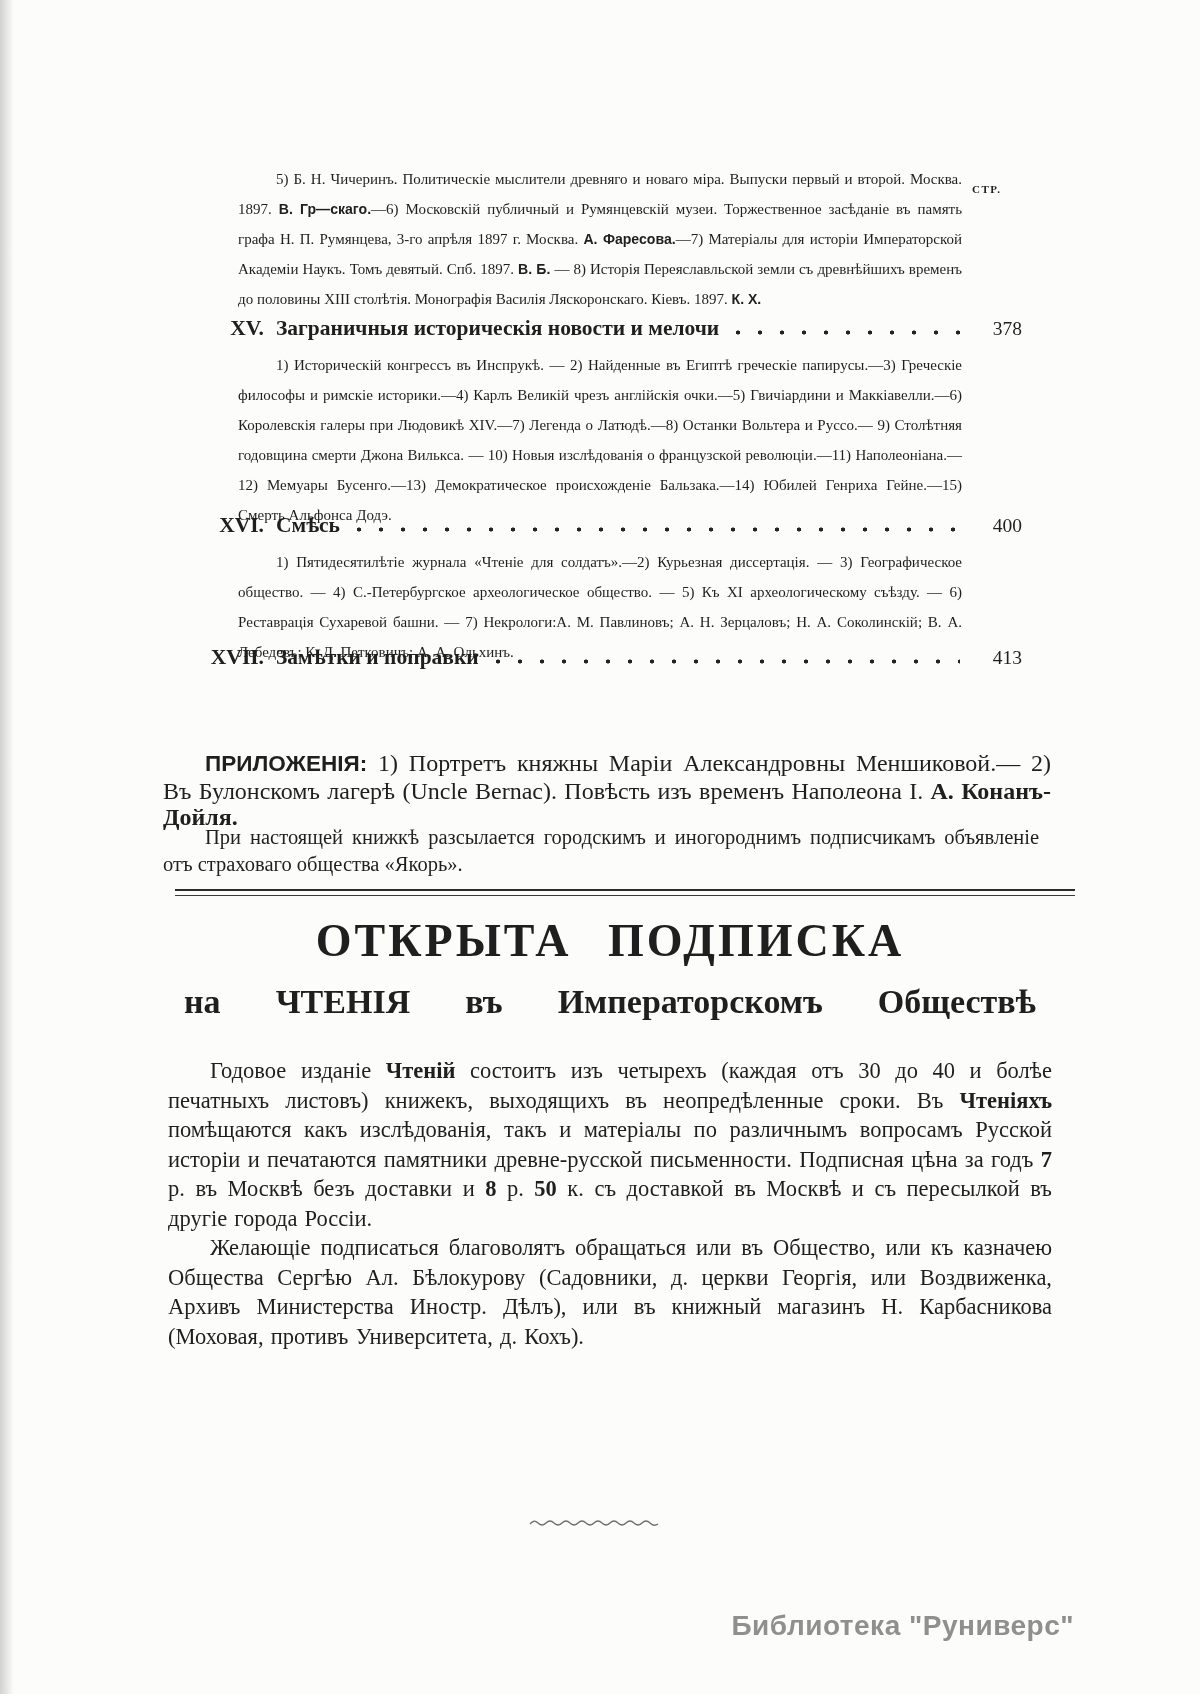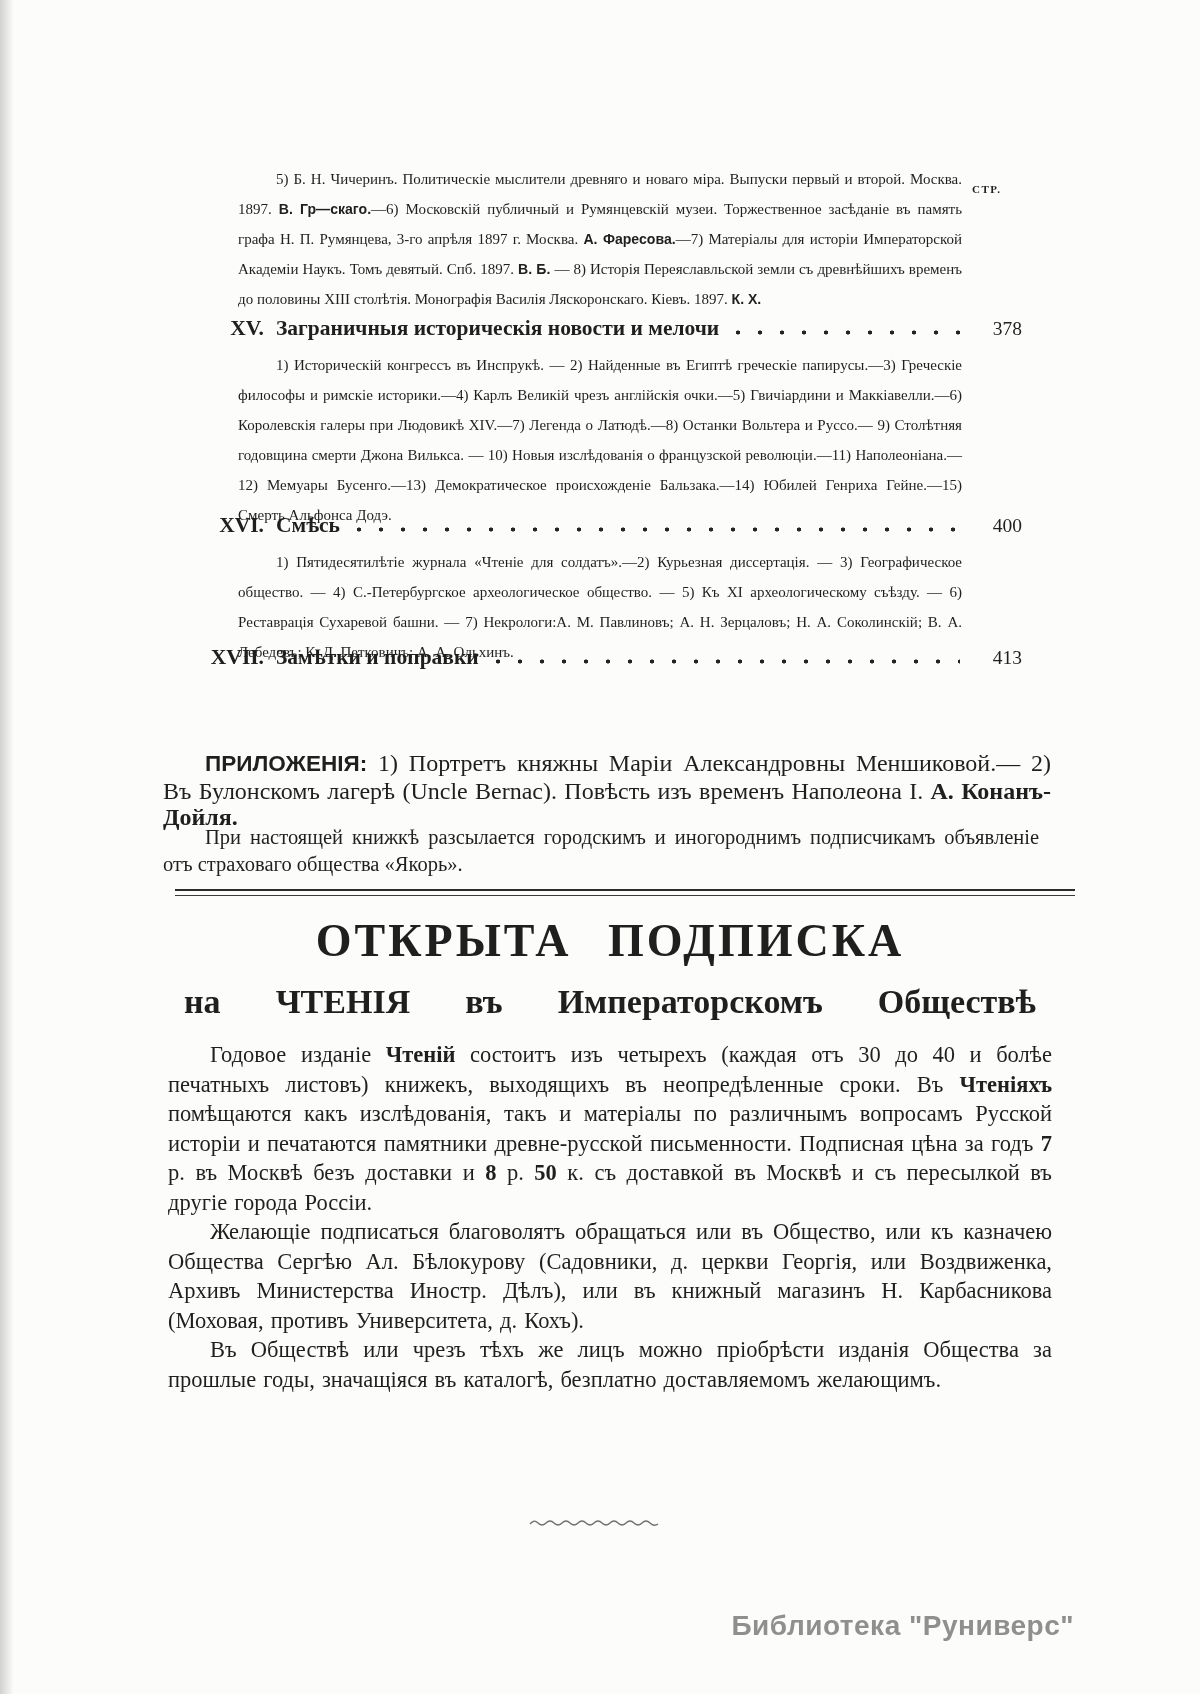--- a/index.html
+++ b/index.html
@@ -58,21 +58,21 @@
     text-align:center; font-size:46px; font-weight:bold;
     letter-spacing:3px; word-spacing:22px; margin-bottom:12px;
   }
   .ann-sub { width:852px; margin:0 auto; font-size:34px; font-weight:bold; line-height:45px; }
   .ann-sub.j { text-align:justify; text-align-last:justify; }
   .ann-sub.c { text-align:center; }
   .ann-p {
     width:884px; margin:0 auto; font-size:22.5px; line-height:29.5px;
     text-align:justify; text-indent:42px; word-spacing:1.5px;
   }
-  .ann-p.first { margin-top:16px; }
+  .ann-p.first { margin-top:32px; }
   
   .bseg { font-family:"Liberation Sans", sans-serif; font-weight:bold; font-size:0.94em; }
   .sseg { font-weight:bold; }
   
   .squiggle { position:absolute; left:528px; top:1518px; }
   .watermark {
     position:absolute; top:1610px; right:126px;
     font-family:"Liberation Sans", sans-serif; font-weight:bold;
     font-size:28px; color:#8f8f8f; letter-spacing:0.5px;
   }
@@ -121,21 +121,20 @@
 
   <p class="note">При настоящей книжкѣ разсылается городскимъ и иногороднимъ подписчикамъ объявленіе отъ страховаго общества «Якорь».</p>
 
   <div class="rule"></div>
 
   <div class="announcement">
     <div class="ann-title">ОТКРЫТА ПОДПИСКА</div>
     <div class="ann-sub j">на ЧТЕНІЯ въ Императорскомъ Обществѣ</div>
     <p class="ann-p first"><span>Годовое изданіе </span><span class="sseg">Чтеній</span><span> состоитъ изъ четырехъ (каждая отъ 30 до 40 и болѣе печатныхъ листовъ) книжекъ, выходящихъ въ неопредѣленные сроки. Въ </span><span class="sseg">Чтеніяхъ</span><span> помѣщаются какъ изслѣдованія, такъ и матеріалы по различнымъ вопросамъ Русской исторіи и печатаются памятники древне-русской письменности. Подписная цѣна за годъ </span><span class="sseg">7</span><span> р. въ Москвѣ безъ доставки и </span><span class="sseg">8</span><span> р. </span><span class="sseg">50</span><span> к. съ доставкой въ Москвѣ и съ пересылкой въ другіе города Россіи.</span></p>
     <p class="ann-p"><span>Желающіе подписаться благоволятъ обращаться или въ Общество, или къ казначею Общества Сергѣю Ал. Бѣлокурову (Садовники, д. церкви Георгія, или Воздвиженка, Архивъ Министерства Иностр. Дѣлъ), или въ книжный магазинъ Н. Карбасникова (Моховая, противъ Университета, д. Кохъ).</span></p>
-    <p class="ann-p"><span>Въ Обществѣ или чрезъ тѣхъ же лицъ можно пріобрѣсти изданія Общества за прошлые годы, значащіяся въ каталогѣ,  безплатно доставляемомъ желающимъ.</span></p>
   </div>
 
   <svg class="squiggle" width="132" height="10" viewBox="0 0 132 10">
     <path d="M2,6 Q6,1 10,5 T18,5 T26,5 T34,5 T42,5 T50,5 T58,5 T66,5 T74,5 T82,5 T90,5 T98,5 T106,5 T114,5 T122,5 T130,6" fill="none" stroke="#6f6f6f" stroke-width="1.3"></path>
   </svg>
 
   <div class="watermark">Библиотека "Руниверс"</div>
 </div>
 
 </body></html>

